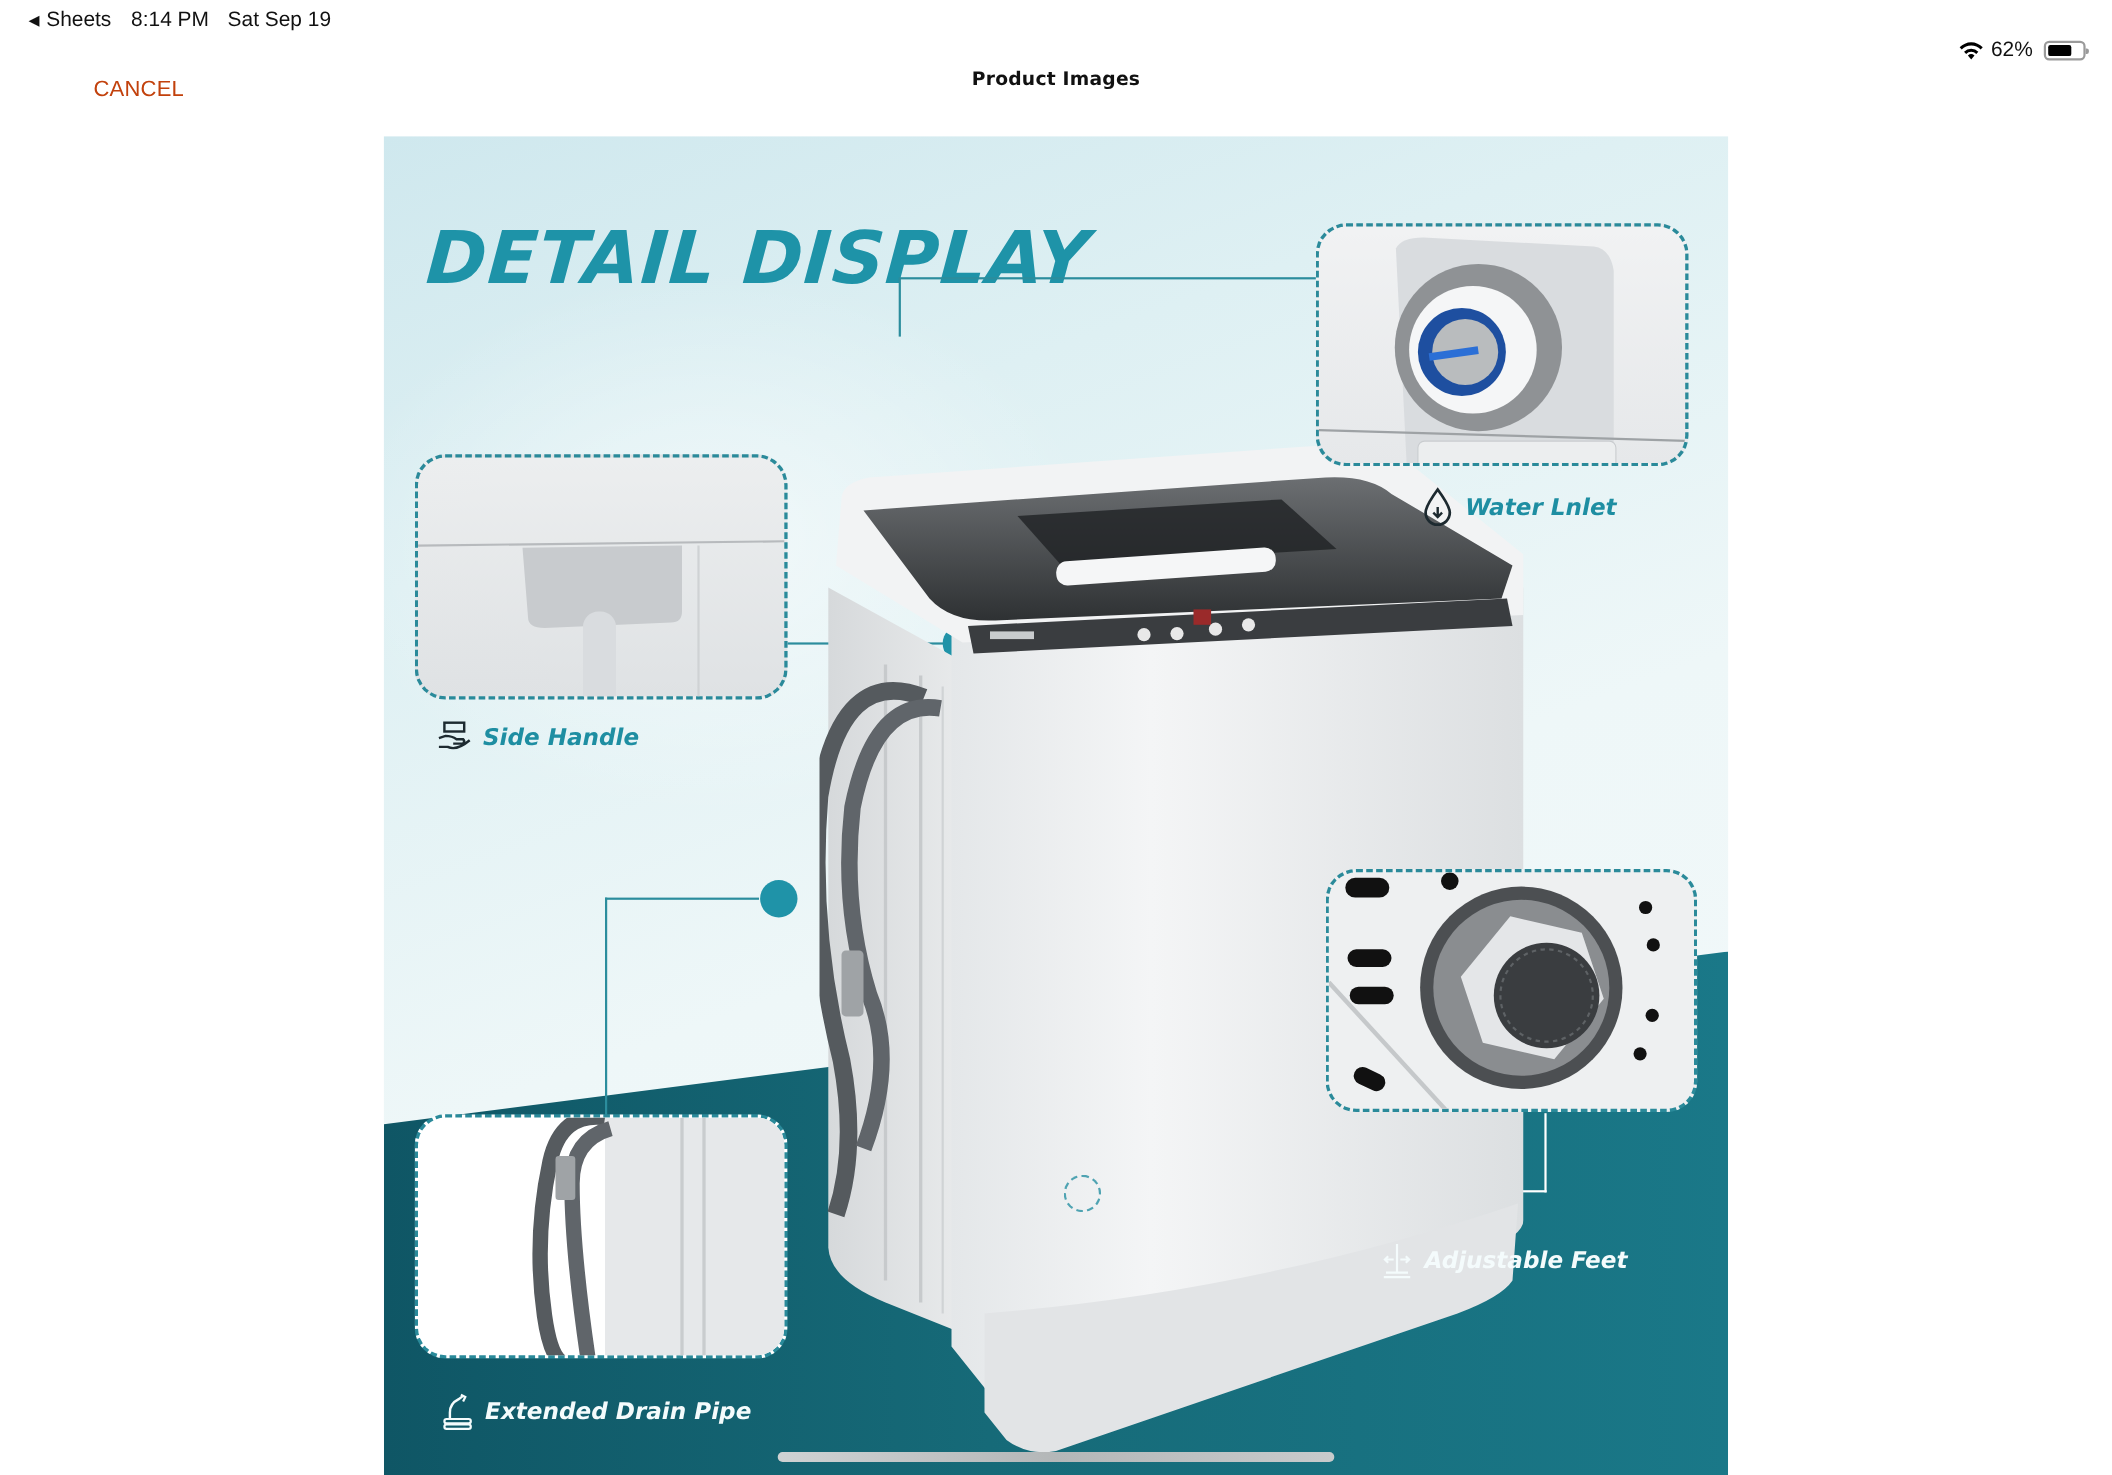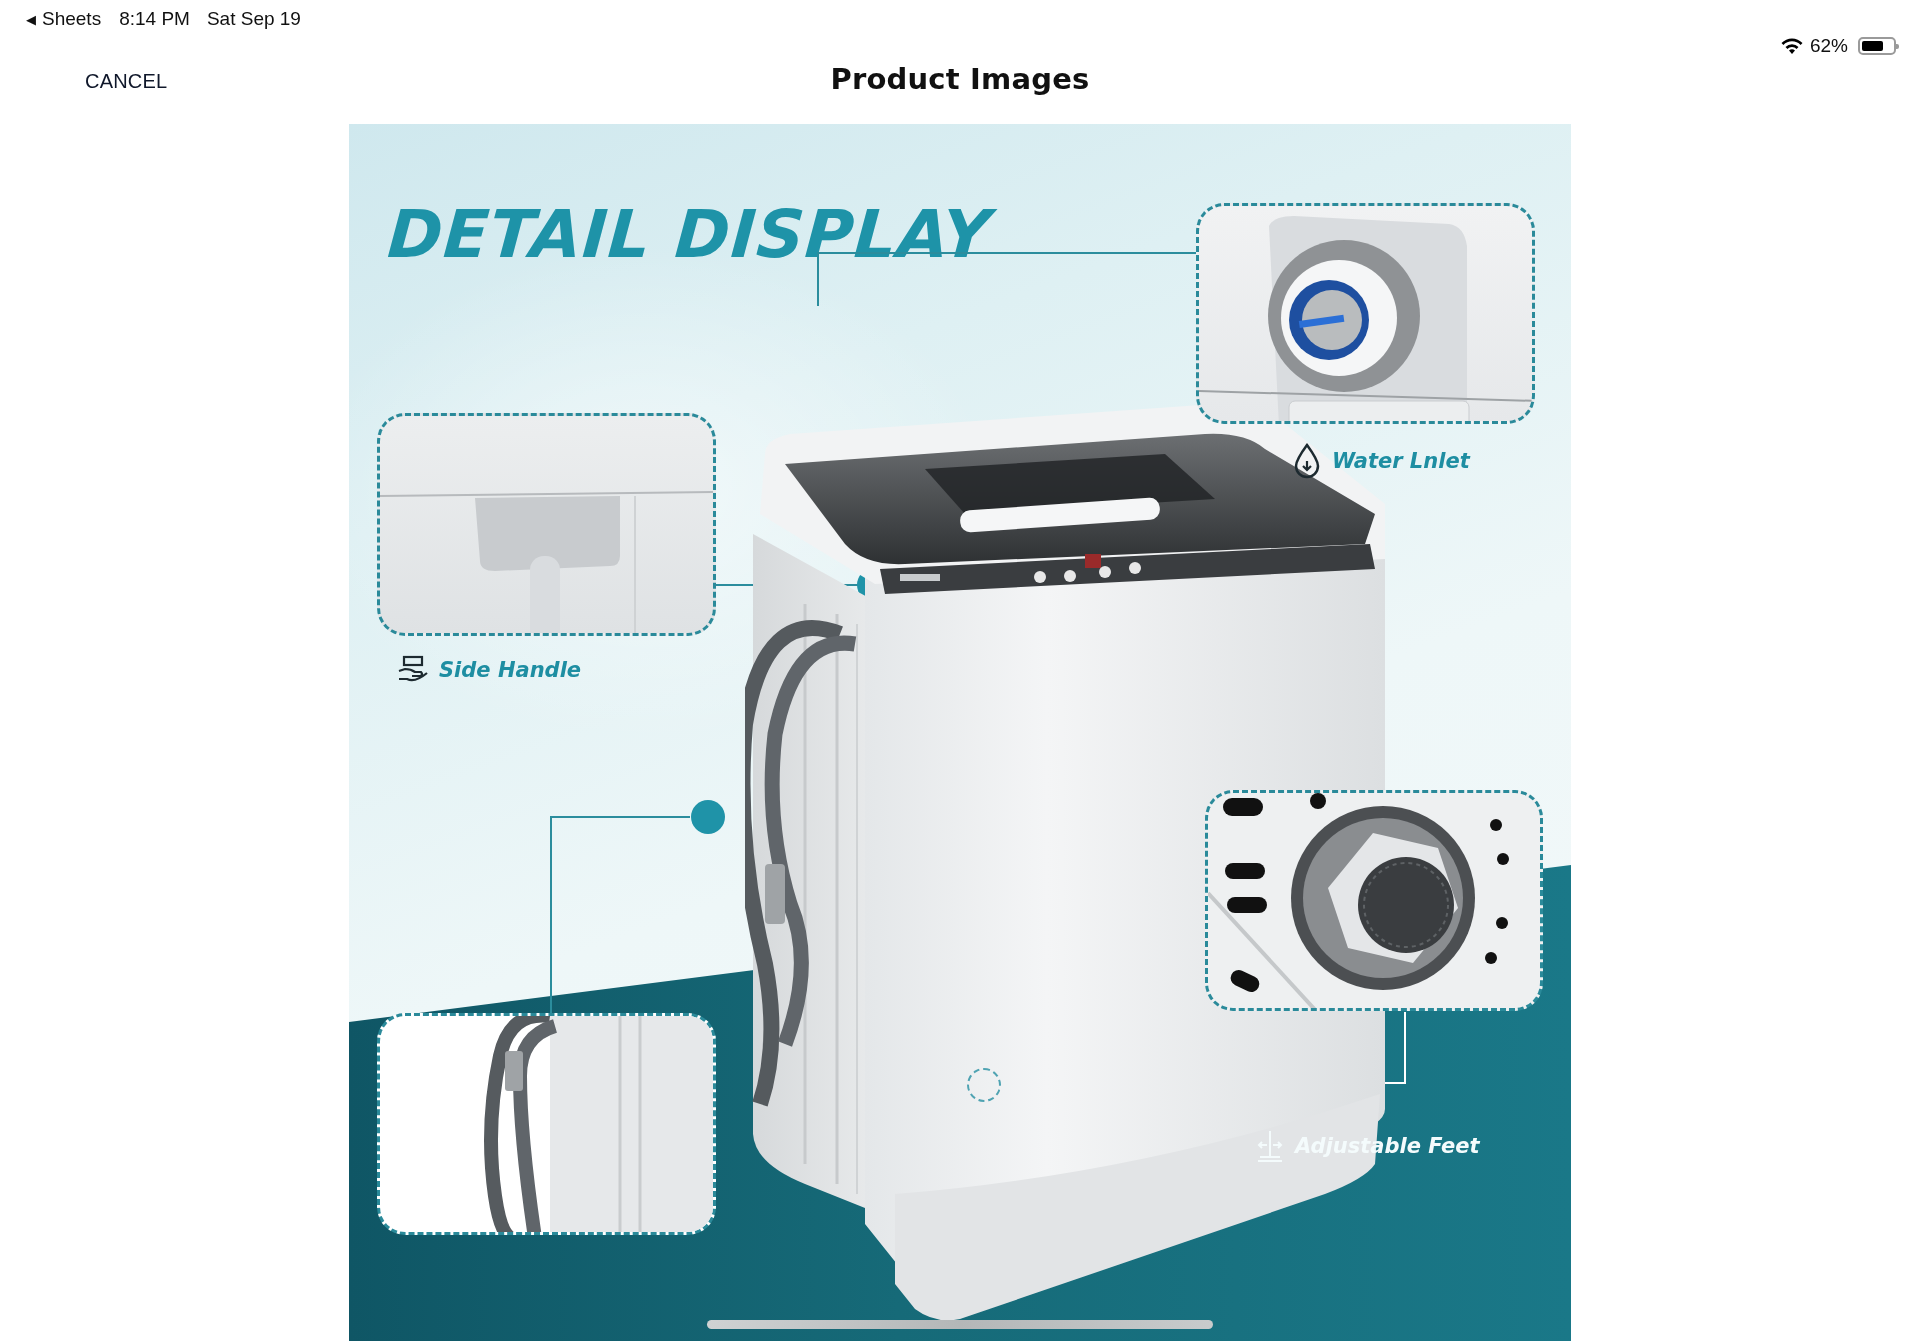--- a/index.html
+++ b/index.html
@@ -12,22 +12,22 @@
   .sb-back { font-size: 13px; margin-right: 6px; }
   .sb-app { margin-right: 18px; }
   .sb-time { margin-right: 17px; }
   .sb-right { position: absolute; right: 24px; top: 7px; display: flex; align-items: center; gap: 6px; margin-top: 28px; }
   .wifi { width: 24px; height: 18px; }
   .battery { position: relative; width: 38px; height: 18px; border: 2px solid #9a9a9a; border-radius: 5px; margin-left: 4px; }
   .battery-fill { position: absolute; left: 2px; top: 2px; bottom: 2px; background: #000; border-radius: 2px; }
   .battery-nub { position: absolute; right: -5px; top: 5px; width: 3px; height: 5px; background: #9a9a9a; border-radius: 0 2px 2px 0; }
 
   
-  .cancel-btn { position: absolute; left: 85px; top: 70px; font-size: 20px; letter-spacing: 0.2px; background: none; border: none; color: #0f172a; cursor: pointer; font-family: "Liberation Sans", sans-serif; }
-  .page-title { position: absolute; left: 0; width: 1920px; top: 62px; text-align: center; font-size: 29px; font-weight: bold; font-family: "DejaVu Sans", sans-serif; letter-spacing: 0.2px; }
+  .cancel-btn { position: absolute; left: 85px; top: 70px; font-size: 20px; letter-spacing: 0.2px; background: none; border: none; color: #c2410c; cursor: pointer; font-family: "Liberation Sans", sans-serif; }
+  .page-title { position: absolute; left: 0; width: 1920px; top: 62px; text-align: center; font-size: 17px; font-weight: bold; font-family: "DejaVu Sans", sans-serif; letter-spacing: 0.2px; }
 
   
   .product-image { position: absolute; left: 349px; top: 124px; width: 1222px; height: 1217px; overflow: hidden;
     background: linear-gradient(160deg, #cfe8ee 0%, #def0f3 25%, #eef7f8 55%, #f4f9fa 100%); }
   .sky-blur { position: absolute; left: -50px; top: 120px; width: 700px; height: 500px; border-radius: 50%;
     background: radial-gradient(ellipse at center, rgba(255,255,255,0.55), rgba(255,255,255,0) 70%); }
   .teal-floor { position: absolute; left: 0; top: 0; width: 1222px; height: 1217px;
     background: linear-gradient(90deg, #0f5665 0%, #166a78 45%, #1a7888 100%);
     clip-path: polygon(0 898px, 1222px 741px, 1222px 1217px, 0 1217px); }
 
@@ -217,15 +217,24 @@
   <div class="inset inset-drain">
     <svg width="339" height="222" viewBox="0 0 339 222">
       <rect x="170" y="0" width="169" height="222" fill="#e6e8ea"></rect>
       <line x1="240" y1="0" x2="240" y2="222" stroke="#c9ccce" stroke-width="3"></line>
       <line x1="260" y1="0" x2="260" y2="222" stroke="#c9ccce" stroke-width="3"></line>
       <path d="M170 0 Q130 -5 120 40 Q105 110 115 180 Q120 215 130 222" stroke="#565b5f" stroke-width="14" fill="none"></path>
       <path d="M175 10 Q140 20 140 60 Q140 120 155 222" stroke="#60656a" stroke-width="14" fill="none"></path>
       <rect x="125" y="35" width="18" height="40" rx="3" fill="#9fa3a6"></rect>
     </svg>
   </div>
+  <div class="label label-white label-drain">
+    <svg width="30" height="34" viewBox="0 0 30 34">
+      <path d="M20 3 L16 6 Q8 10 8 18 L8 24" fill="none" stroke="#f4fbfc" stroke-width="2.2"></path>
+      <path d="M18 2 L22 4 L20 8" fill="none" stroke="#f4fbfc" stroke-width="2"></path>
+      <rect x="3" y="24" width="24" height="4" rx="2" fill="none" stroke="#f4fbfc" stroke-width="2"></rect>
+      <rect x="3" y="29" width="24" height="4" rx="2" fill="none" stroke="#f4fbfc" stroke-width="2"></rect>
+    </svg>
+    <span>Extended Drain Pipe</span>
+  </div>
 
   <div class="home-indicator"></div>
 </div>
 
 </body></html>

